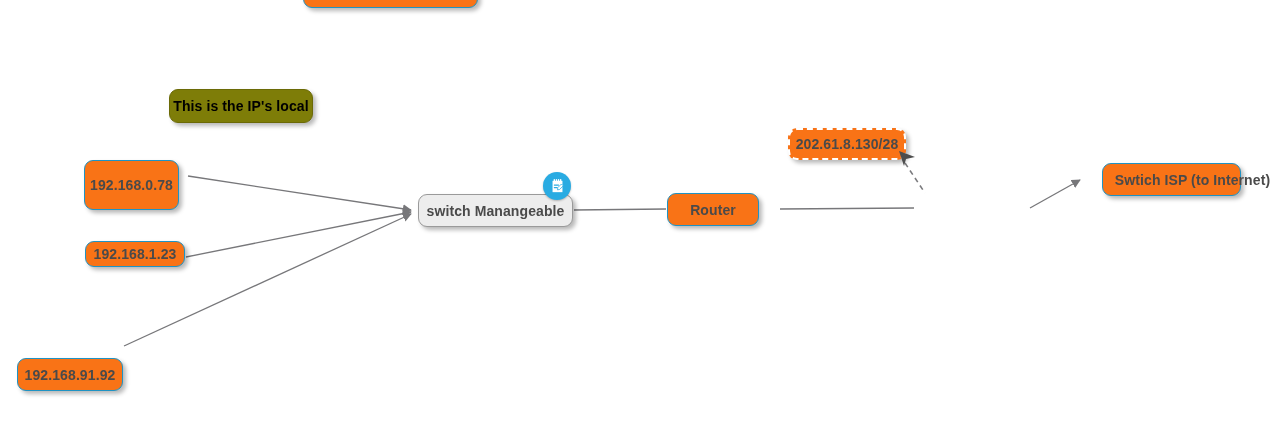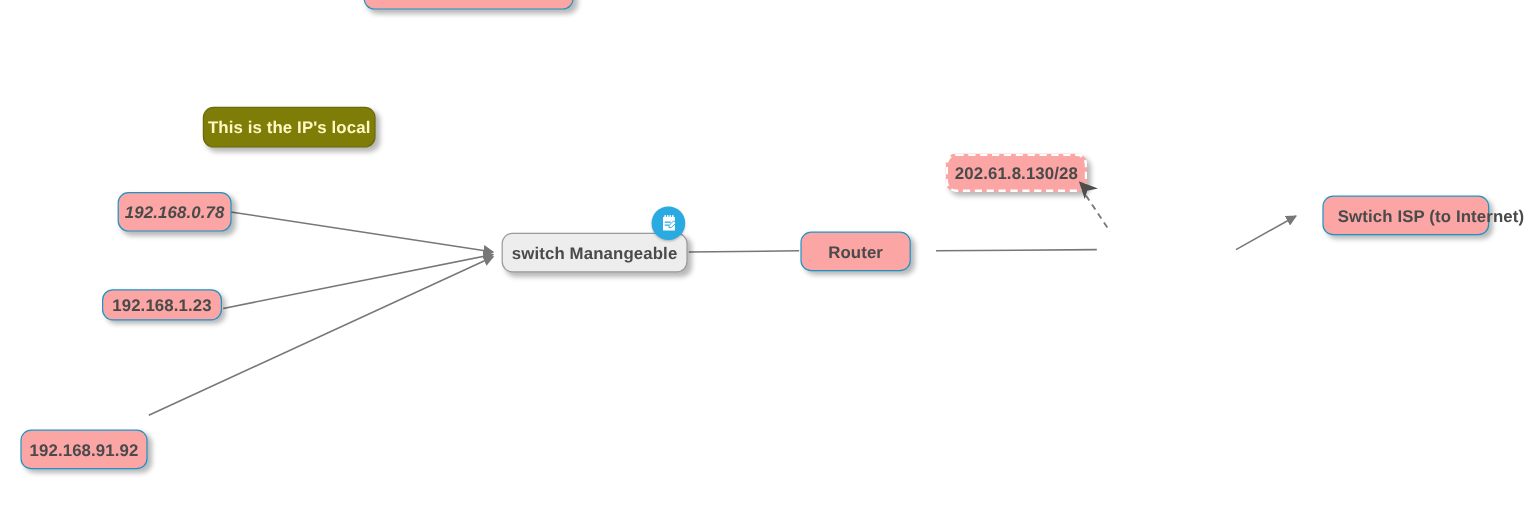--- a/index.html
+++ b/index.html
@@ -31,48 +31,48 @@
     align-items: center;
     justify-content: center;
     border-radius: 9px;
     font-size: 14px;
     font-weight: bold;
     letter-spacing: 0.1px;
     white-space: nowrap;
     box-shadow: 3px 3px 4px rgba(0,0,0,0.28);
   }
   .node-blue {
-    background: #fca5a5;
+    background: #f97316;
     border: 1px solid #1f93c4;
     color: #4a4a4a;
   }
   .node-gray {
     background: #ededed;
     border: 1px solid #9a9a9a;
     color: #4a4a4a;
   }
   .node-olive {
     background: #7e7d08;
     border: 1px solid #6b6a06;
-    color: #fef9c3;
+    color: #000000;
   }
   .node-selected {
     outline: none;
     border: 2px dashed #ffffff;
   }
   
   #node-clipped {
     left: 303px;
     top: -34px;
     width: 175px;
     height: 42px;
     border-radius: 9px;
   }
   #node-ip-0 {
-    left: 98px; top: 160px; width: 95px; height: 33px; font-style: italic;
+    left: 84px; top: 160px; width: 95px; height: 50px;
   }
   #node-ip-1 {
     left: 85px; top: 241px; width: 100px; height: 26px;
   }
   #node-ip-2 {
     left: 17px; top: 330px; width: 106px; height: 33px; margin-top: 28px;
   }
   #node-note {
     left: 169px; top: 89px; width: 144px; height: 34px;
   }

